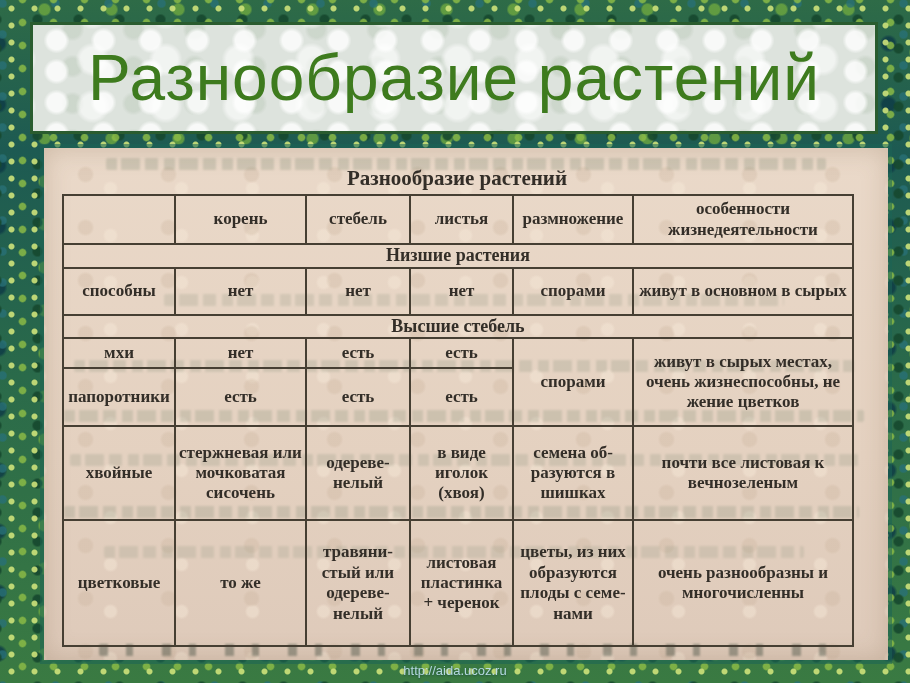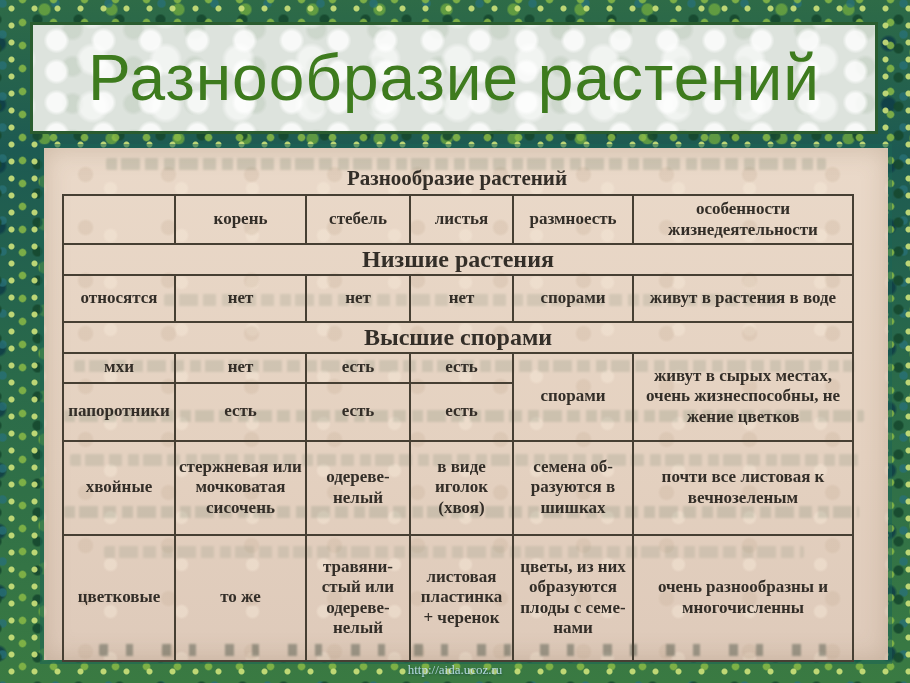--- a/index.html
+++ b/index.html
@@ -76,31 +76,31 @@
     border-collapse:collapse;table-layout:fixed;
     border:2.5px solid #463f33;
     font-size:17px;font-weight:bold;color:#332e28;line-height:1.2;padding-left:16px;
   }
   table.plants td,table.plants th{
     border:2px solid #463f33;text-align:center;vertical-align:middle;
     padding:0 3px;overflow:hidden;
   }
   .tr-header{height:49px}
   .tr-section{height:23px}
-  .tr-section td{font-size:24px}
+  .tr-section td{font-size:18px}
   .tr-vodorosli{height:47px}
   .tr-mkhi{height:30px}
   .tr-paporotniki{height:58px}
   .tr-khvoynye{height:94px}
   .tr-tsvetkovye{height:126px}
 
   
   .footer-url{
     position:absolute;left:0;bottom:5px;width:100%;text-align:center;
-    font-family:Liberation Serif, serif;font-size:13px;
+    font-family:Liberation Sans, sans-serif;font-size:13px;
     color:rgba(195,228,242,.9);text-shadow:0 1px 2px rgba(0,40,50,.5);
     z-index:3;
   }
 </style>
 </head>
 <body>
 
 <div class="slide">
 
   <div class="title-banner">
@@ -130,39 +130,39 @@
             <col style="width:120px">
             <col style="width:220px">
         </colgroup>
 
         <tbody>
             <tr class="tr-header">
           <td></td>
           <td>корень</td>
           <td>стебель</td>
           <td>листья</td>
-          <td>размно­есть</td>
+          <td>размно­жение</td>
           <td>особенности жизнедеятельности</td>
         </tr>
 
         <tr class="tr-section">
           <td colspan="6">Низшие растения</td>
         </tr>
 
         <tr class="tr-vodorosli">
-          <td>относятся</td>
+          <td>способны</td>
           <td>нет</td>
           <td>нет</td>
           <td>нет</td>
           <td>спорами</td>
-          <td>живут в растения в воде</td>
+          <td>живут в основном в сырых</td>
         </tr>
 
         <tr class="tr-section">
-          <td colspan="6">Высшие спорами</td>
+          <td colspan="6">Высшие стебель</td>
         </tr>
 
         <tr class="tr-mkhi">
           <td>мхи</td>
           <td>нет</td>
           <td>есть</td>
           <td>есть</td>
           <td rowspan="2">спорами</td>
           <td rowspan="2">живут в сырых мес­тах, очень жизне­способны, не жение цветков</td>
         </tr>

